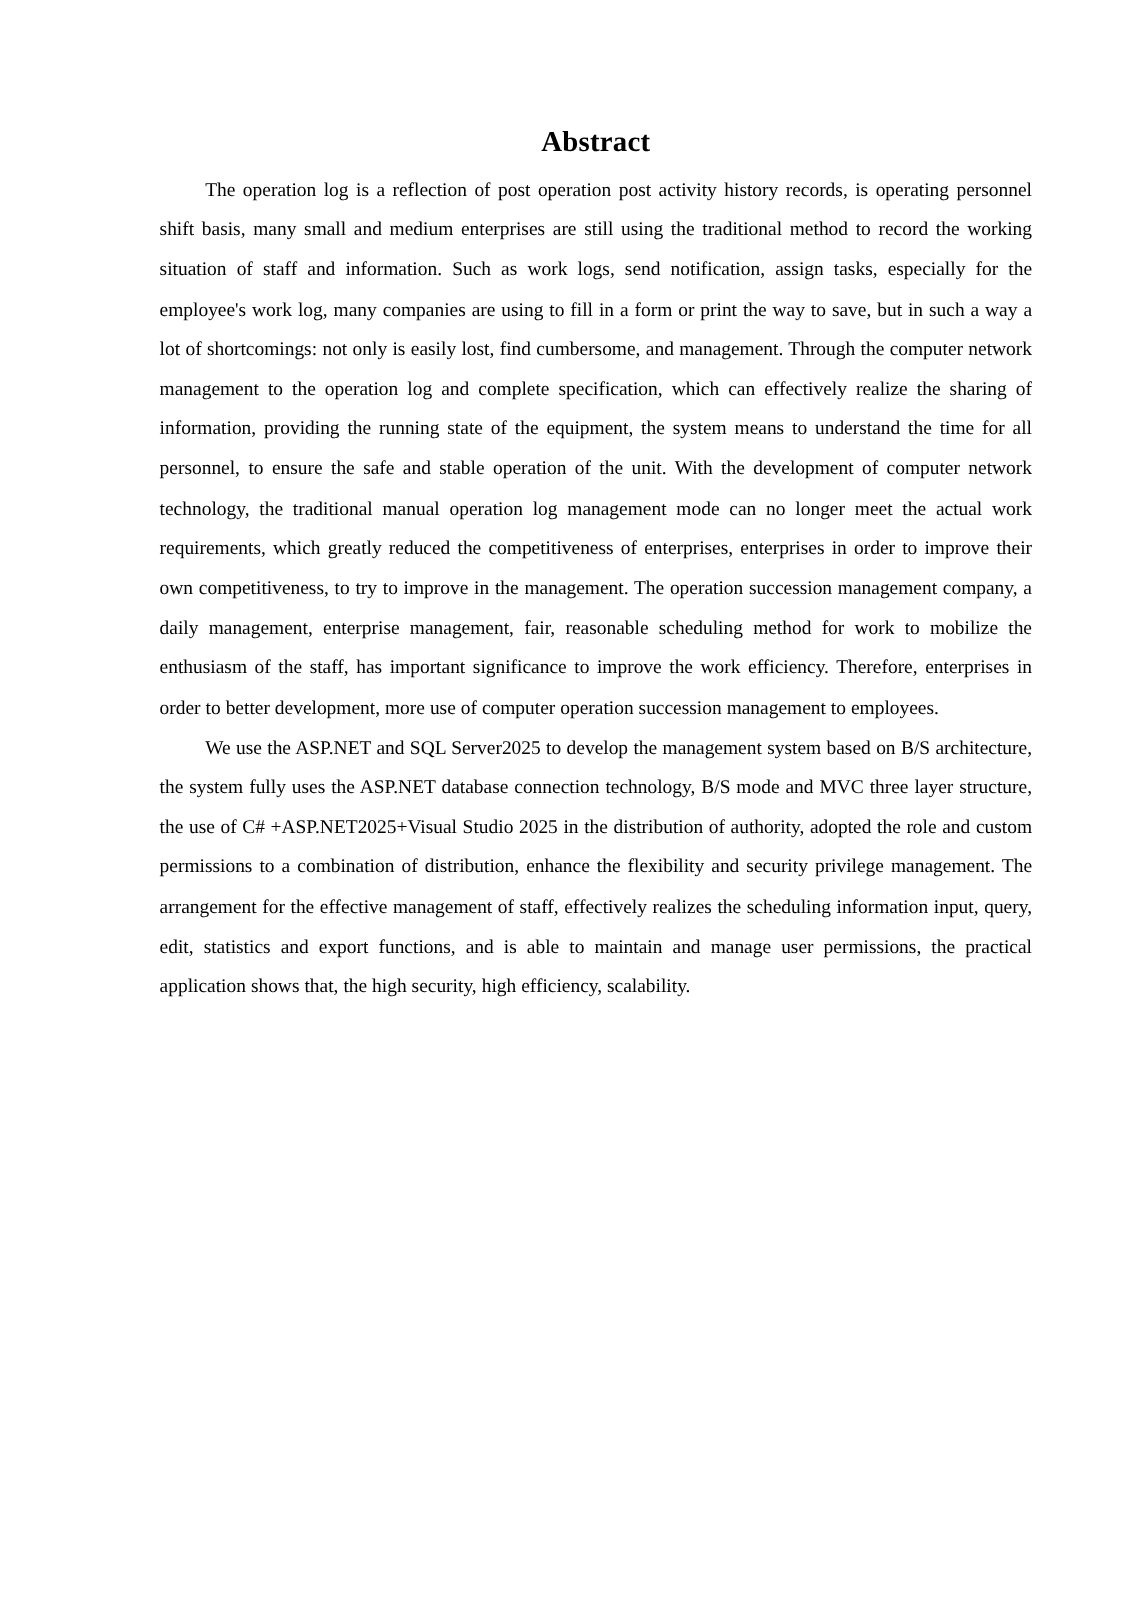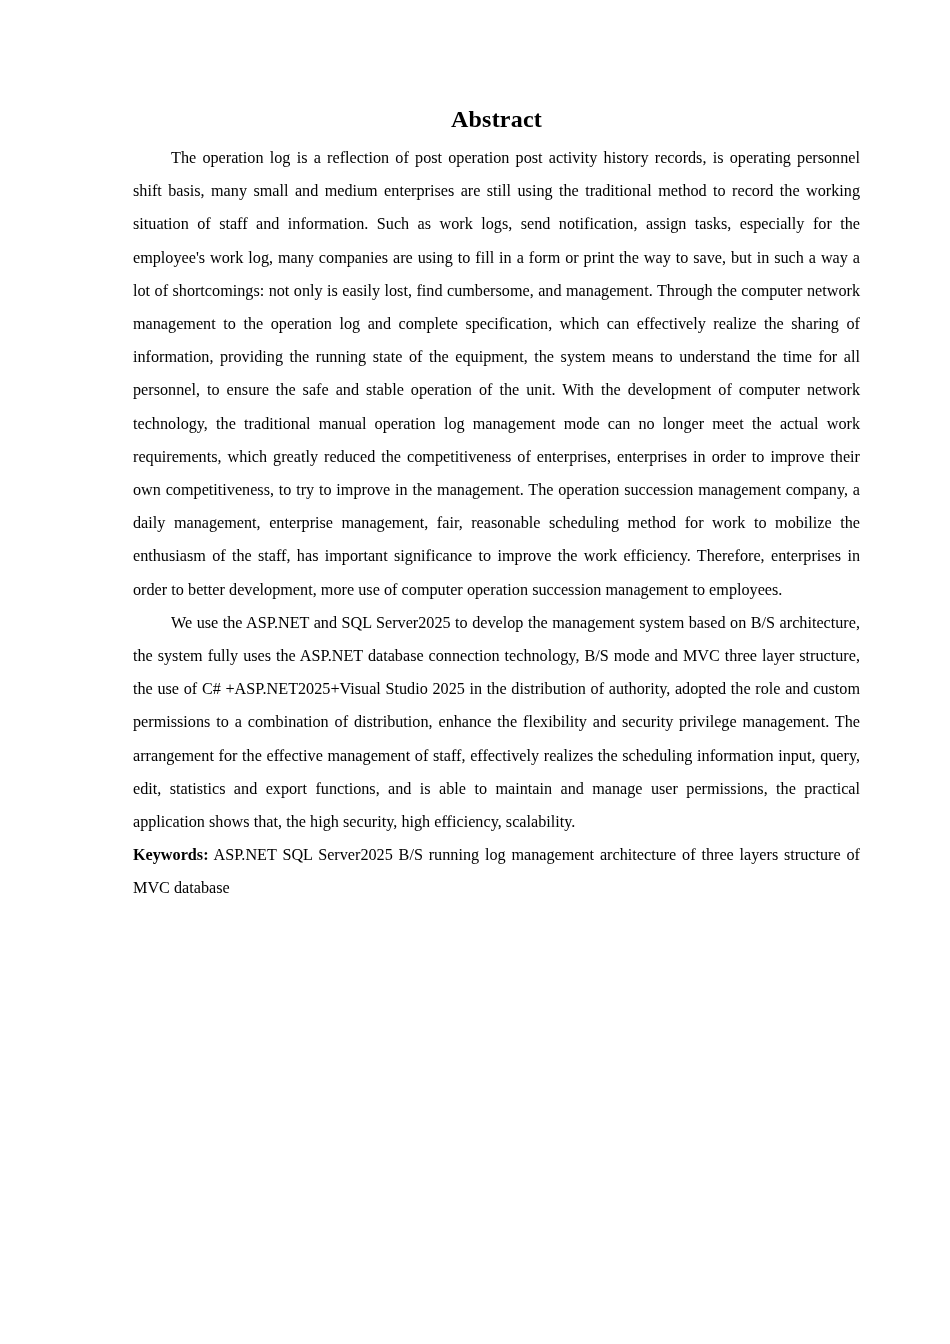--- a/index.html
+++ b/index.html
@@ -59,16 +59,15 @@
 
 <div class="page">
   <div class="content">
 
     <h1 class="doc-title">Abstract</h1>
 
     <p class="para indented">The operation log is a reflection of post operation post activity history records, is operating personnel shift basis, many small and medium enterprises are still using the traditional method to record the working situation of staff and information. Such as work logs, send notification, assign tasks, especially for the employee's work log, many companies are using to fill in a form or print the way to save, but in such a way a lot of shortcomings: not only is easily lost, find cumbersome, and management. Through the computer network management to the operation log and complete specification, which can effectively realize the sharing of information, providing the running state of the equipment, the system means to understand the time for all personnel, to ensure the safe and stable operation of the unit. With the development of computer network technology, the traditional manual operation log management mode can no longer meet the actual work requirements, which greatly reduced the competitiveness of enterprises, enterprises in order to improve their own competitiveness, to try to improve in the management. The operation succession management company, a daily management, enterprise management, fair, reasonable scheduling method for work to mobilize the enthusiasm of the staff, has important significance to improve the work efficiency. Therefore, enterprises in order to better development, more use of computer operation succession management to employees.</p>
 
     <p class="para indented">We use the ASP.NET and SQL Server2025 to develop the management system based on B/S architecture, the system fully uses the ASP.NET database connection technology, B/S mode and MVC three layer structure, the use of C# +ASP.NET2025+Visual Studio 2025 in the distribution of authority, adopted the role and custom permissions to a combination of distribution, enhance the flexibility and security privilege management. The arrangement for the effective management of staff, effectively realizes the scheduling information input, query, edit, statistics and export functions, and is able to maintain and manage user permissions, the practical application shows that, the high security, high efficiency, scalability.</p>
 
-    <p class="para keywords"><span class="kw-label">Keywords:</span> <span>ASP.NET SQL Server2025 B/S running log management architecture of three layers structure of MVC database</span></p>
 
   </div>
 </div>
 
 </body></html>

